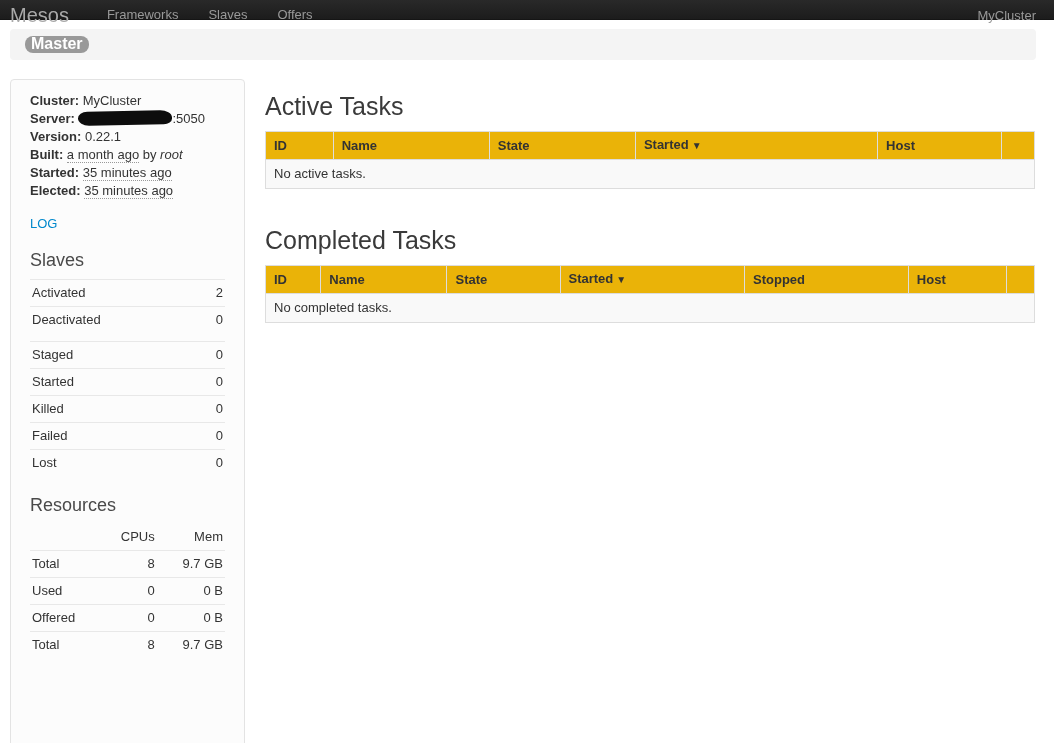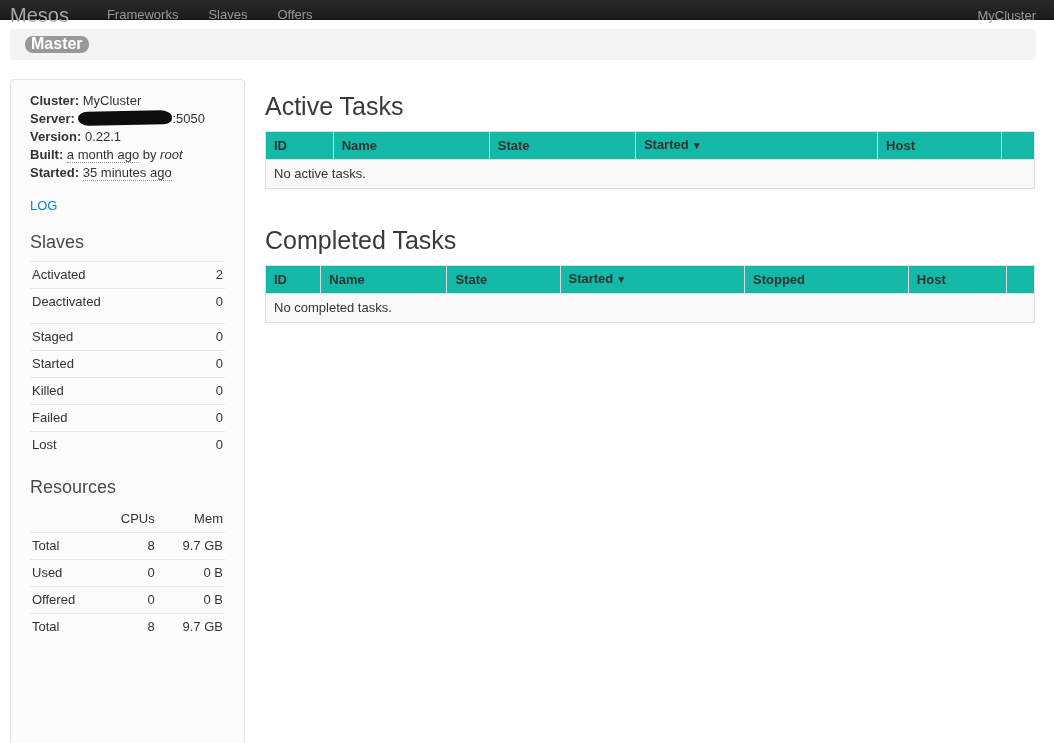--- a/index.html
+++ b/index.html
@@ -120,21 +120,21 @@
 
   
   .section-title {
     font-size: 25px;
     font-weight: 400;
     color: #3a3a3a;
     margin: 13px 0 11px;
     line-height: 28px;
   }
   .section-title.second { margin-top: 37px; }
-  .data-table { width: 100%; border-collapse: collapse; background: #14b8a6; }
+  .data-table { width: 100%; border-collapse: collapse; background: #eab308; }
   .data-table th {
     border: 1px solid #ddd;
     padding: 5px 8px;
     font-size: 13px;
     font-weight: bold;
     color: #333;
     text-align: left;
     line-height: 16px;
     cursor: pointer;
   }
@@ -180,20 +180,24 @@
       <span>0.22.1</span>
     </div>
     <div class="info-line">
       <strong>Built:</strong>
       <span class="dotted">a month ago</span>
       <span>by</span>
       <span class="italic">root</span>
     </div>
     <div class="info-line">
       <strong>Started:</strong>
+      <span class="dotted">35 minutes ago</span>
+    </div>
+    <div class="info-line">
+      <strong>Elected:</strong>
       <span class="dotted">35 minutes ago</span>
     </div>
 
     <a href="#" class="log-link">LOG</a>
 
     <div class="side-heading">Slaves</div>
     <table class="stat-table">
       <tbody>
         <tr>
           <td>Activated</td>

